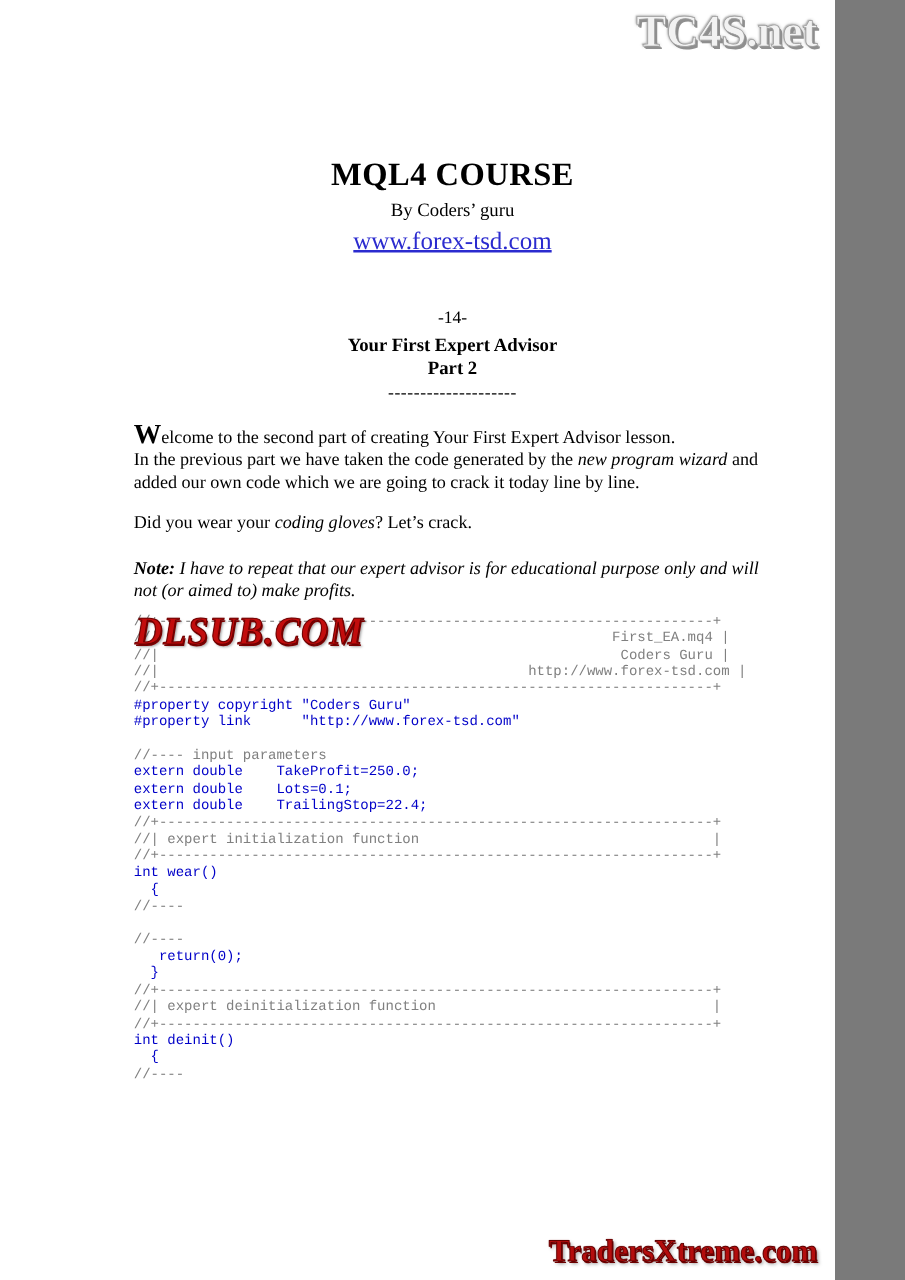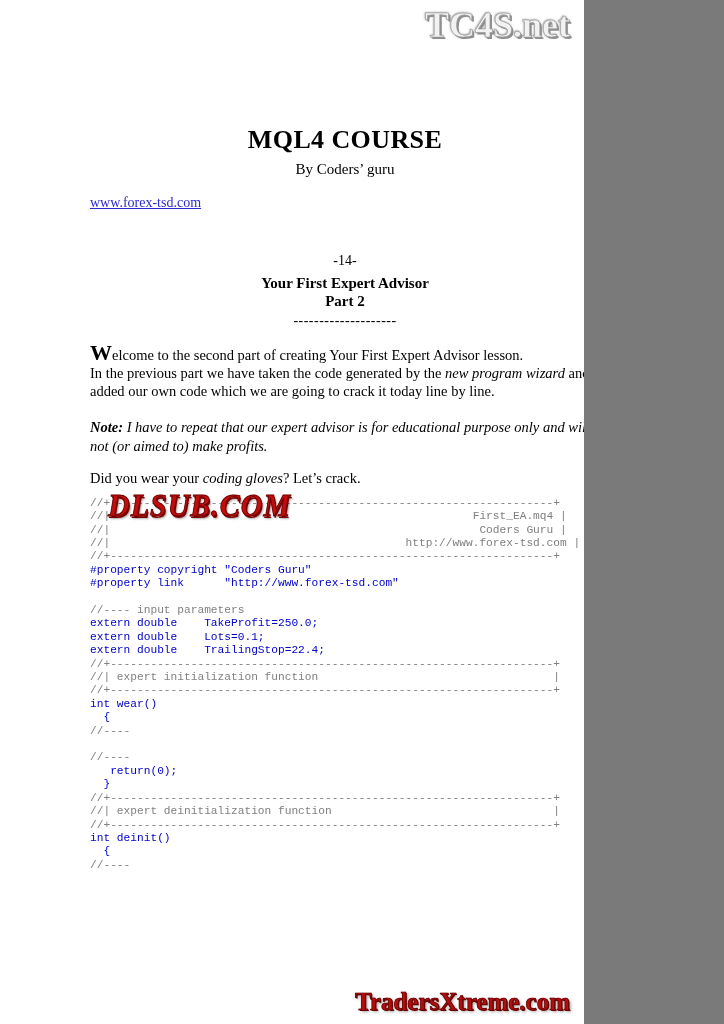--- a/index.html
+++ b/index.html
@@ -5,21 +5,21 @@
   html, body {
     margin: 0;
     padding: 0;
     background: #7a7a7a;
   }
   body {
     font-family: "Liberation Serif", serif;
   }
   .page {
     position: relative;
-    width: 584px;
+    width: 668px;
     height: 1024px;
     background: #ffffff;
     overflow: hidden;
     box-sizing: border-box;
   }
   
   .tc4s {
     position: absolute;
     top: 4px;
     right: 14px;
@@ -30,42 +30,43 @@
     letter-spacing: 0px;
     text-shadow:
       1px 1px 0 #8f8f8f,
       2px 2px 0 #8f8f8f,
       -1px -1px 1px #bbbbbb,
       0 0 3px #999999;
     -webkit-text-stroke: 0.6px #9a9a9a;
   }
   .content {
     position: absolute;
-    left: 90px;
+    left: 107px;
     top: 125px;
     width: 510px;
   }
   .doc-title {
     text-align: center;
     font-size: 26px;
     font-weight: bold;
     font-family: "Liberation Serif", serif;
     color: #000;
     margin: 0;
     letter-spacing: 0.4px;
   }
   .doc-author {
     text-align: center;
     font-size: 15px;
     margin-top: 6px;
     color: #000;
   }
   .doc-link {
-    font-size: 14px;
-    margin-top: 17px;
+    text-align: center;
+    font-size: 20px;
+    margin-top: 4px;
   }
   .doc-link a {
     color: #2b2bcf;
     text-decoration: underline;
   }
   .lesson-num {
     text-align: center;
     font-size: 14px;
     margin-top: 42px;
     color: #000;
@@ -177,26 +178,26 @@
     <div class="lesson-title">Your First Expert Advisor</div>
     <div class="lesson-part">Part 2</div>
     <div class="divider">--------------------</div>
 
     <div class="para">
       <span class="dropcap">W</span><span>elcome to the second part of creating Your First Expert Advisor lesson.</span><br>
       <span>In the previous part we have taken the code generated by the </span><span class="it">new program wizard</span><span> and</span><br>
       <span>added our own code which we are going to crack it today line by line.</span>
     </div>
 
+    <div class="para">
+      <span>Did you wear your </span><span class="it">coding gloves</span><span>? Let’s crack.</span>
+    </div>
+
     <div class="para para-note it">
       <span class="bold">Note:</span><span> I have to repeat that our expert advisor is for educational purpose only and will not (or aimed to) make profits.</span>
-    </div>
-
-    <div class="para">
-      <span>Did you wear your </span><span class="it">coding gloves</span><span>? Let’s crack.</span>
     </div>
 
 
     <div class="code"><span class="cm">//+------------------------------------------------------------------+</span>
 <span class="cm">//|                                                      First_EA.mq4 |</span>
 <span class="cm">//|                                                       Coders Guru |</span>
 <span class="cm">//|                                            http://www.forex-tsd.com |</span>
 <span class="cm">//+------------------------------------------------------------------+</span>
 <span class="pre">#property copyright "Coders Guru"</span>
 <span class="pre">#property link      "http://www.forex-tsd.com"</span>

